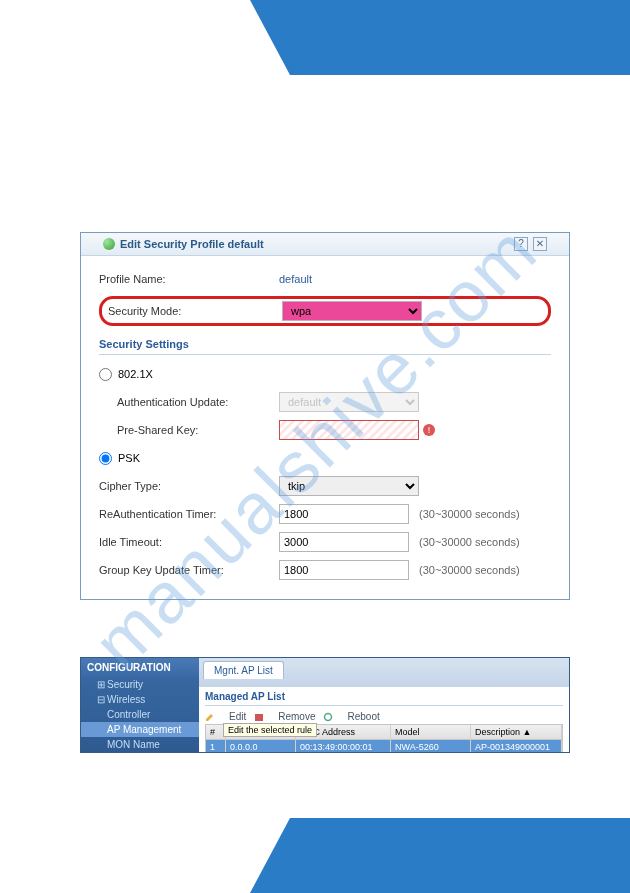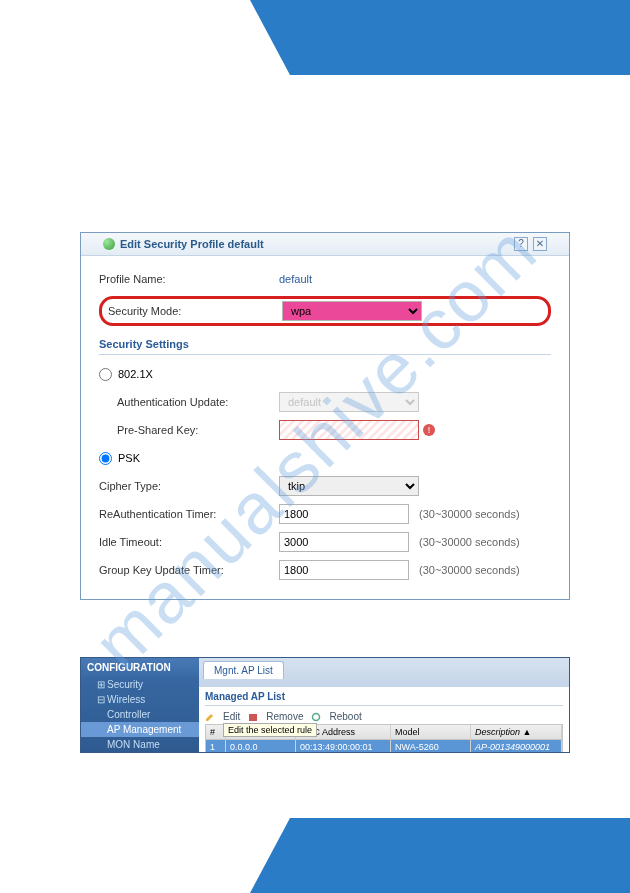--- a/index.html
+++ b/index.html
@@ -49,27 +49,27 @@
 .sidebar-item.l2 { padding-left: 26px; }
 .sidebar-item.sel { background: #6a9ad5; color: #fff; }
 .sb-icon { display: inline-block; width: 10px; }
 
 .main { flex: 1; background: #eef3f8; display: flex; flex-direction: column; }
 .tab-bar { background: linear-gradient(#d5e2f0, #c5d5e8); padding: 3px 4px 8px; }
 .tab { display: inline-block; background: #fff; border: 1px solid #a5bad5; border-bottom: none; padding: 3px 10px; font-size: 10px; color: #2a5a9a; border-radius: 3px 3px 0 0; }
 .list-area { background: #fff; flex: 1; padding: 4px 6px; }
 .list-hdr { color: #2a5a9a; font-weight: bold; border-bottom: 1px solid #c5d5e5; padding-bottom: 3px; margin-bottom: 3px; }
 .toolbar { display: flex; gap: 8px; padding: 2px 0; align-items: center; position: relative; }
-.tb-btn { display: flex; align-items: center; gap: 8px; color: #456; cursor: pointer; }
+.tb-btn { display: flex; align-items: center; gap: 14px; color: #456; cursor: pointer; }
 .tb-icon { width: 10px; height: 10px; }
 .tooltip { position: absolute; top: 14px; left: 18px; background: #ffffe5; border: 1px solid #aaa; padding: 1px 4px; font-size: 9px; z-index: 5; }
 .grid-hdr { display: flex; background: linear-gradient(#f0f0f0, #e0e0e0); border: 1px solid #c5c5c5; font-size: 9px; }
 .grid-hdr > div, .grid-row > div { padding: 2px 4px; border-right: 1px solid #d0d0d0; overflow: hidden; white-space: nowrap; }
 .grid-row { display: flex; background: #5a95d5; color: #fff; font-size: 9px; border: 1px solid #c5c5c5; border-top: none; }
-.c-num { width: 20px; } .c-ip { width: 70px; } .c-mac { width: 95px; } .c-model { width: 80px; } .c-desc { flex: 1; font-style: italic; }
+.c-num { width: 20px; } .c-ip { width: 70px; } .c-mac { width: 95px; } .c-model { width: 80px; } .c-desc { flex: 1; }
 .pager { display: flex; align-items: center; gap: 4px; padding: 2px; font-size: 9px; color: #666; background: #f5f5f5; border-top: 1px solid #ddd; }
 .pager input { width: 22px; height: 14px; font-size: 9px; text-align: center; border: 1px solid #bbb; }
 .pager select { height: 14px; font-size: 9px; border: 1px solid #bbb; }
 .pg-btn { color: #999; padding: 0 2px; }
 .pager-right { margin-left: auto; }
 </style>
 </head>
 <body>
 
 <div class="top-banner"></div>

